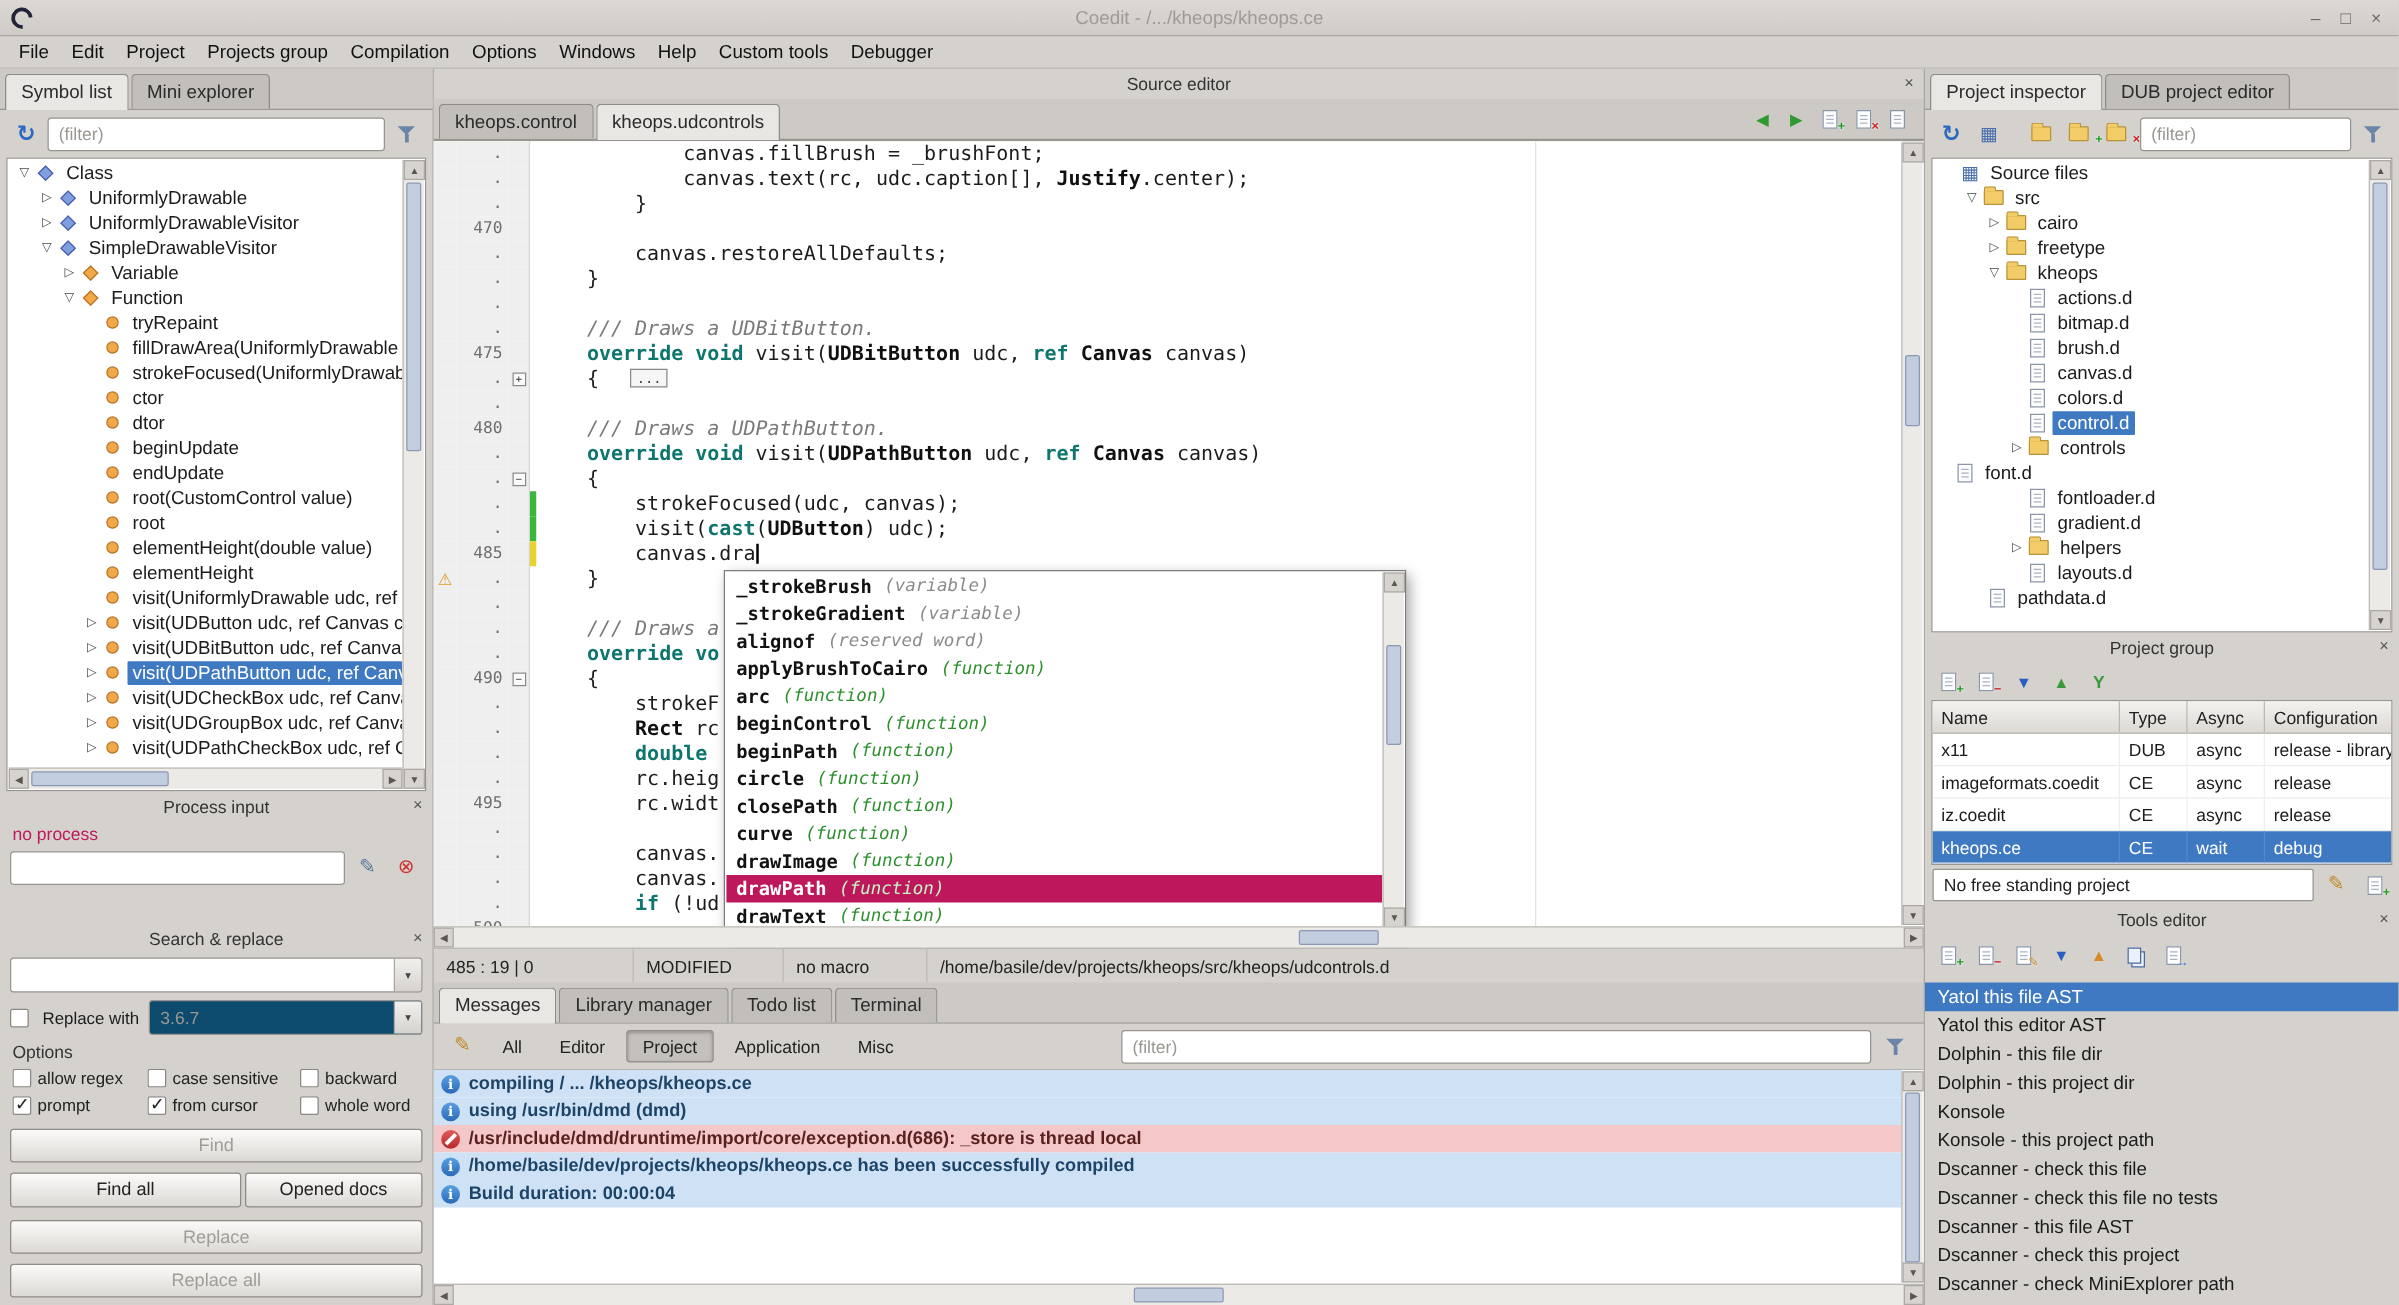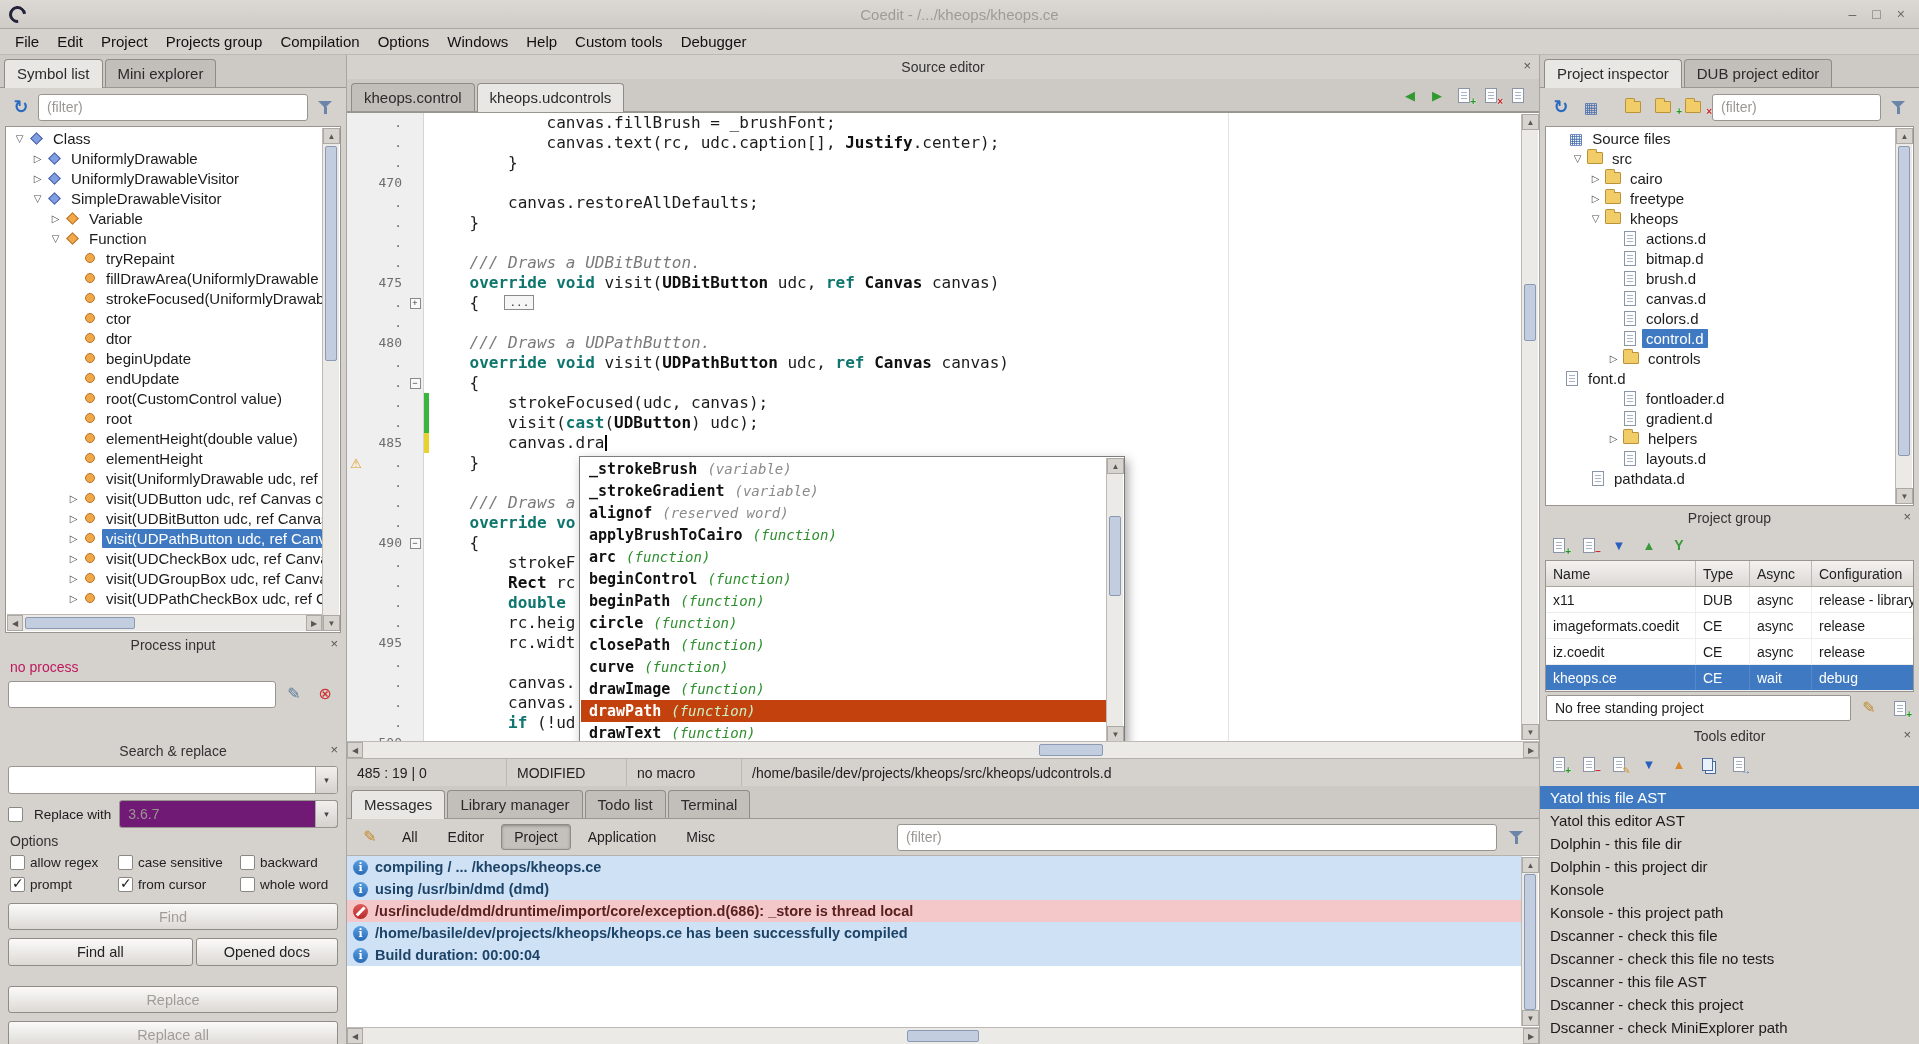--- a/index.html
+++ b/index.html
@@ -111,21 +111,21 @@
 .caret{display:inline-block;width:2px;height:16px;background:#000;vertical-align:-3px;margin-left:1px;}
 
 
 .completion{position:absolute;left:232px;top:343px;width:546px;height:288px;background:#fff;border:1px solid #7d7d7d;box-shadow:3px 4px 10px rgba(0,0,0,0.35);}
 #comp-list{position:absolute;top:1px;left:1px;right:18px;bottom:1px;overflow:hidden;}
 .comp-row{height:22px;display:flex;align-items:center;padding:0 8px;font-family:"DejaVu Sans Mono",monospace;font-size:15px;white-space:nowrap;}
 .comp-name{font-weight:bold;color:#111;}
 .comp-kind{font-style:italic;margin-left:10px;font-size:14px;}
 .kind-function{color:#2d8f2d;}
 .kind-variable,.kind-reserved-word{color:#8a8a8a;}
-.comp-row.selected{background:#c2410c;}
+.comp-row.selected{background:#be185d;}
 .comp-row.selected .comp-name{color:#fff;}
 .comp-row.selected .kind-function{color:#c8f5c8;}
 
 
 .statusbar{height:28px;flex:none;background:#d5d2ce;border-top:1px solid #b5b2ae;display:flex;align-items:center;font-size:14px;color:#222;justify-content:center;}
 .sbar-cell{padding:0 10px;height:100%;display:flex;align-items:center;border-right:1px solid #bcb9b5;white-space:nowrap;flex:none;}
 .c160{width:160px;}.c120{width:120px;}.c115{width:115px;}.cflex{flex:1;border-right:none;}
 .msg-toolbar{height:36px;flex:none;display:flex;align-items:center;gap:6px;padding:0 10px;background:#d5d2ce;}
 #msg-toggles{display:flex;gap:4px;}
 .tgl{padding:4px 12px;font-size:14px;color:#222;border:1px solid transparent;border-radius:3px;}
@@ -158,32 +158,32 @@
 .tool-row.selected{background:#3e79c2;color:#fff;}
 
 
 .proc-label{font-size:14px;color:#be185d;padding:2px 10px;height:20px;}
 .proc-row{display:flex;align-items:center;gap:5px;padding:3px 8px;height:34px;}
 .spacer28{height:28px;}.spacer8{height:8px;}
 .search-row{display:flex;align-items:center;gap:6px;padding:3px 8px;height:34px;}
 .combo{display:flex;flex:1;height:28px;border:1px solid #98948f;border-radius:3px;background:#fff;overflow:hidden;min-width:0;}
 .combo input{flex:1;border:none;outline:none;padding:0 8px;font-size:14px;background:transparent;color:#333;font-family:inherit;min-width:0;}
 .combo-btn{width:22px;flex:none;display:flex;align-items:center;justify-content:center;background:linear-gradient(#f2f0ed,#d5d2ce);border-left:1px solid #aaa7a3;font-size:9px;color:#444;}
-.combo.disabled{background:#701a75;}
+.combo.disabled{background:#0c4a6e;}
 .combo.disabled input{color:#9a9792;}
 .opt-title{font-size:14px;color:#333;padding:2px 10px;height:20px;}
 .check-row{display:flex;align-items:center;height:22px;padding:0 10px;}
 .check-item{display:flex;align-items:center;font-size:13.5px;color:#222;overflow:hidden;white-space:nowrap;}
 .ck0{width:108px;flex:none;}.ck1{width:122px;flex:none;}.ck2{flex:1;}
 .cb{width:15px;height:15px;background:#fff;border:1px solid #8a8784;border-radius:2px;margin-right:5px;position:relative;flex:none;}
 .cb.checked::after{content:"✓";position:absolute;top:-3px;left:1px;font-size:14px;color:#222;font-weight:bold;}
 .check-label{font-size:13.5px;margin-right:2px;}
 .btn{height:27px;margin:0 8px;background:linear-gradient(#fbfaf8,#dcd9d5);border:1px solid #8f8c88;border-radius:3px;display:flex;align-items:center;justify-content:center;font-size:14.5px;color:#222;}
 .btn.disabled{color:#a09d99;}
-.btn-row{display:flex;margin:8px 8px 12px 8px;gap:3px;height:28px;}
+.btn-row{display:flex;margin:8px 8px 2px 8px;gap:3px;height:28px;}
 .btn-row .btn{margin:0;height:28px;}
 .grow2{flex:1.3;}.grow1{flex:1;}
 .mt8{margin-top:8px;}
 </style>
 <title>Coedit - /.../kheops/kheops.ce</title></head>
 <body>
 
 <div id="app">
 
   <div class="titlebar">

